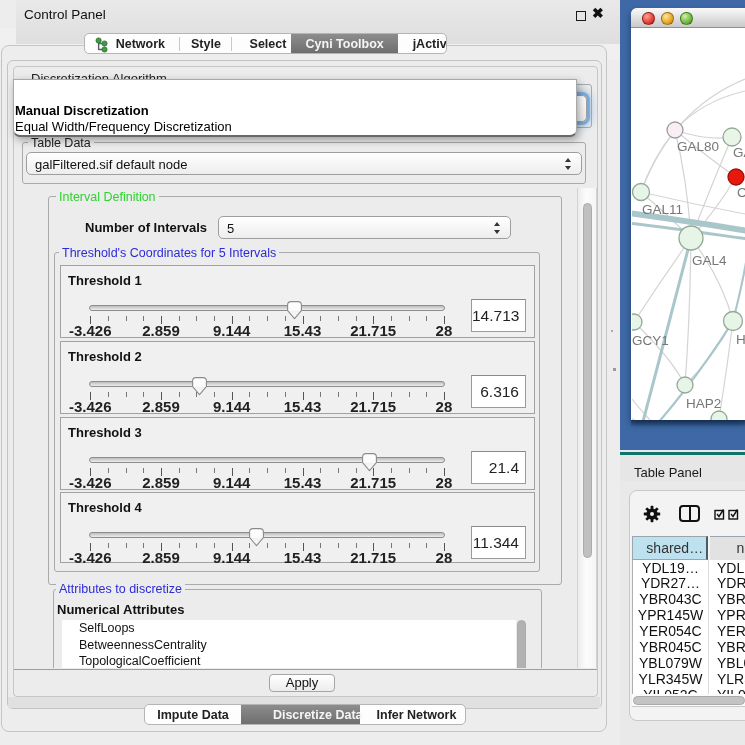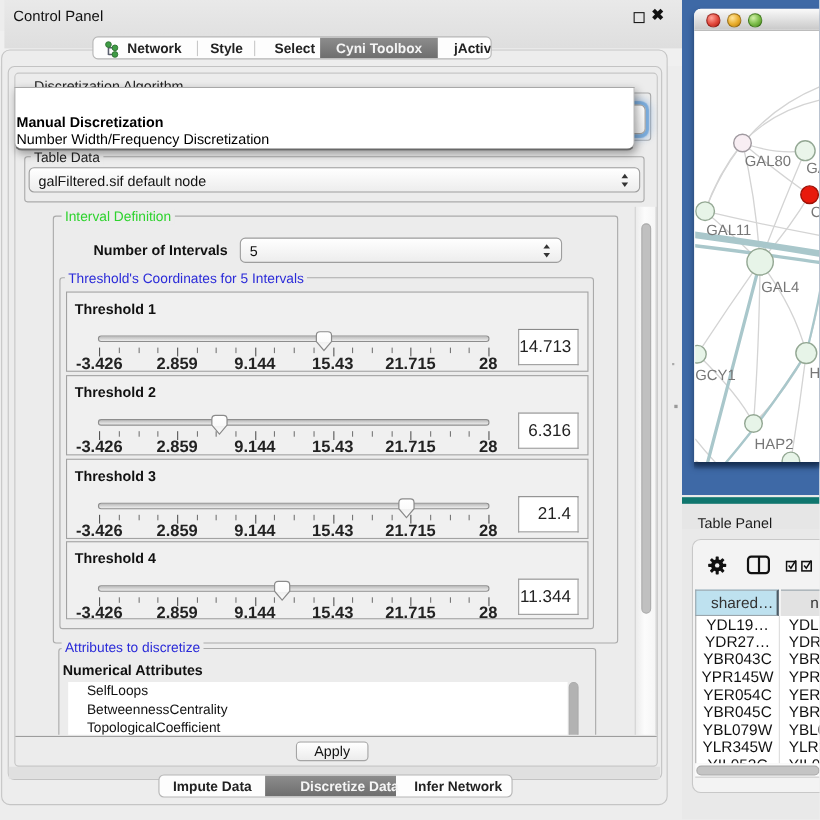--- a/index.html
+++ b/index.html
@@ -1,20 +1,20 @@
 <!DOCTYPE html>
 <html><head><meta charset="utf-8">
 <style>
 * { margin:0; padding:0; box-sizing:border-box; }
 html,body { width:745px; height:745px; font-family:"Liberation Sans",sans-serif; background:#ededed; }
 #root { position:relative; width:745px; height:745px; overflow:hidden; }
 .abs { position:absolute; }
 
 
-#titlebar { position:absolute; left:4px; top:0; width:620px; height:44px;
+#titlebar { position:absolute; left:16px; top:0; width:620px; height:44px;
   background:linear-gradient(#e9e9e9,#dedede);text-decoration:underline; }
 #titlebar .t { position:absolute; left:8px; top:7px; font-size:13.5px; color:#111; }
 #minbox { position:absolute; left:576px; top:11px; width:10px; height:10px; border:1.6px solid #1a1a1a; background:transparent; }
 #closex { position:absolute; left:592px; top:5px; font-size:14px; font-weight:bold; color:#111; }
 #belowbar { position:absolute; left:0; top:28px; width:620px; height:32px; background:#f0f0f0; }
 
 
 .pill { position:absolute; background:#fdfdfd; border:1px solid #b5b5b5; border-radius:5px; overflow:hidden; }
 #toptabs { left:84.4px; top:33px; width:363px; height:20.5px; }
 .dseg { position:absolute; top:0; height:100%; background:linear-gradient(#8d8d8d,#6e6e6e); }
@@ -75,21 +75,21 @@
 
 
 #bluebg { position:absolute; left:620px; top:0; width:125px; height:452px; background:#3e69a6; }
 #netwin { position:absolute; left:631px; top:8px; width:114px; height:412px; background:#fff; border-radius:6px 0 0 0;
   box-shadow:0 4px 6px rgba(10,25,50,0.55); overflow:hidden; }
 #nettb { position:absolute; left:0; top:0; width:114px; height:20px;
   background:linear-gradient(#fafafa,#c9c9c9); border-bottom:1px solid #909090; border-radius:6px 0 0 0; }
 .light { position:absolute; top:4px; width:12.5px; height:12.5px; border-radius:50%; }
 #net { position:absolute; left:1px; top:21px; }
 
-#tpbar { position:absolute; left:620px; top:452px; width:125px; height:29px; background:#e6e6e6; border-top:6px solid #0f766e; }
+#tpbar { position:absolute; left:620px; top:452px; width:125px; height:29px; background:#e6e6e6; border-top:3px solid #0f766e; }
 #tpbar span { position:absolute; left:14px; top:10px; font-size:13px; color:#1a1a1a; }
 #tparea { position:absolute; left:620px; top:481px; width:125px; height:264px; background:#e9e9e9; }
 #tpanel { position:absolute; left:629px; top:490px; width:130px; height:231px; background:#f3f3f3;
   border:1px solid #c8c8c8; border-radius:8px; }
 
 #thead1 { position:absolute; left:632px; top:535.5px; width:75.5px; height:24px; background:#bee1ef;
   border:1px solid #9aa6ad; border-right:2px solid #4e5a64; font-size:14px; color:#333; text-align:center; text-indent:11px; line-height:23px; }
 #thead2 { position:absolute; left:709.5px; top:535.5px; width:36px; height:24px; background:#e2e2e2;
   border-top:1px solid #9aa6ad; font-size:14px; color:#333; line-height:23px; padding-left:27px; overflow:hidden; }
 #tbody { position:absolute; left:632px; top:559.5px; width:113px; height:134.5px; background:#fff; overflow:hidden;
@@ -323,21 +323,21 @@
   <div class="tabt" style="left:-11.7px;width:120px">Impute Data</div>
   <div class="tabt tabw" style="left:113px;width:120px">Discretize Data</div>
   <div class="tabt" style="left:211.8px;width:120px">Infer Network</div>
 </div>
 
 <div class="abs" style="left:611px;top:330px;width:2px;height:2px;background:#aaa"></div>
 <div class="abs" style="left:613px;top:368px;width:3px;height:3px;background:#9a9a9a"></div>
 
 <div id="dropdown">
   <div class="r2">Manual Discretization</div>
-  <div class="r3">Number Width/Frequency Discretization</div>
+  <div class="r3">Equal Width/Frequency Discretization</div>
 </div>
 
 <div id="bluebg"></div>
 <div id="netwin">
  <svg id="net" width="113" height="391" viewBox="0 0 113 391">
 <defs>
 <linearGradient id="thg" x1="0" y1="0" x2="0" y2="1">
  <stop offset="0" stop-color="#ffffff"></stop>
             <stop offset="0.55" stop-color="#fafafa"></stop>
  <stop offset="0.56" stop-color="#f0f0f0"></stop>

